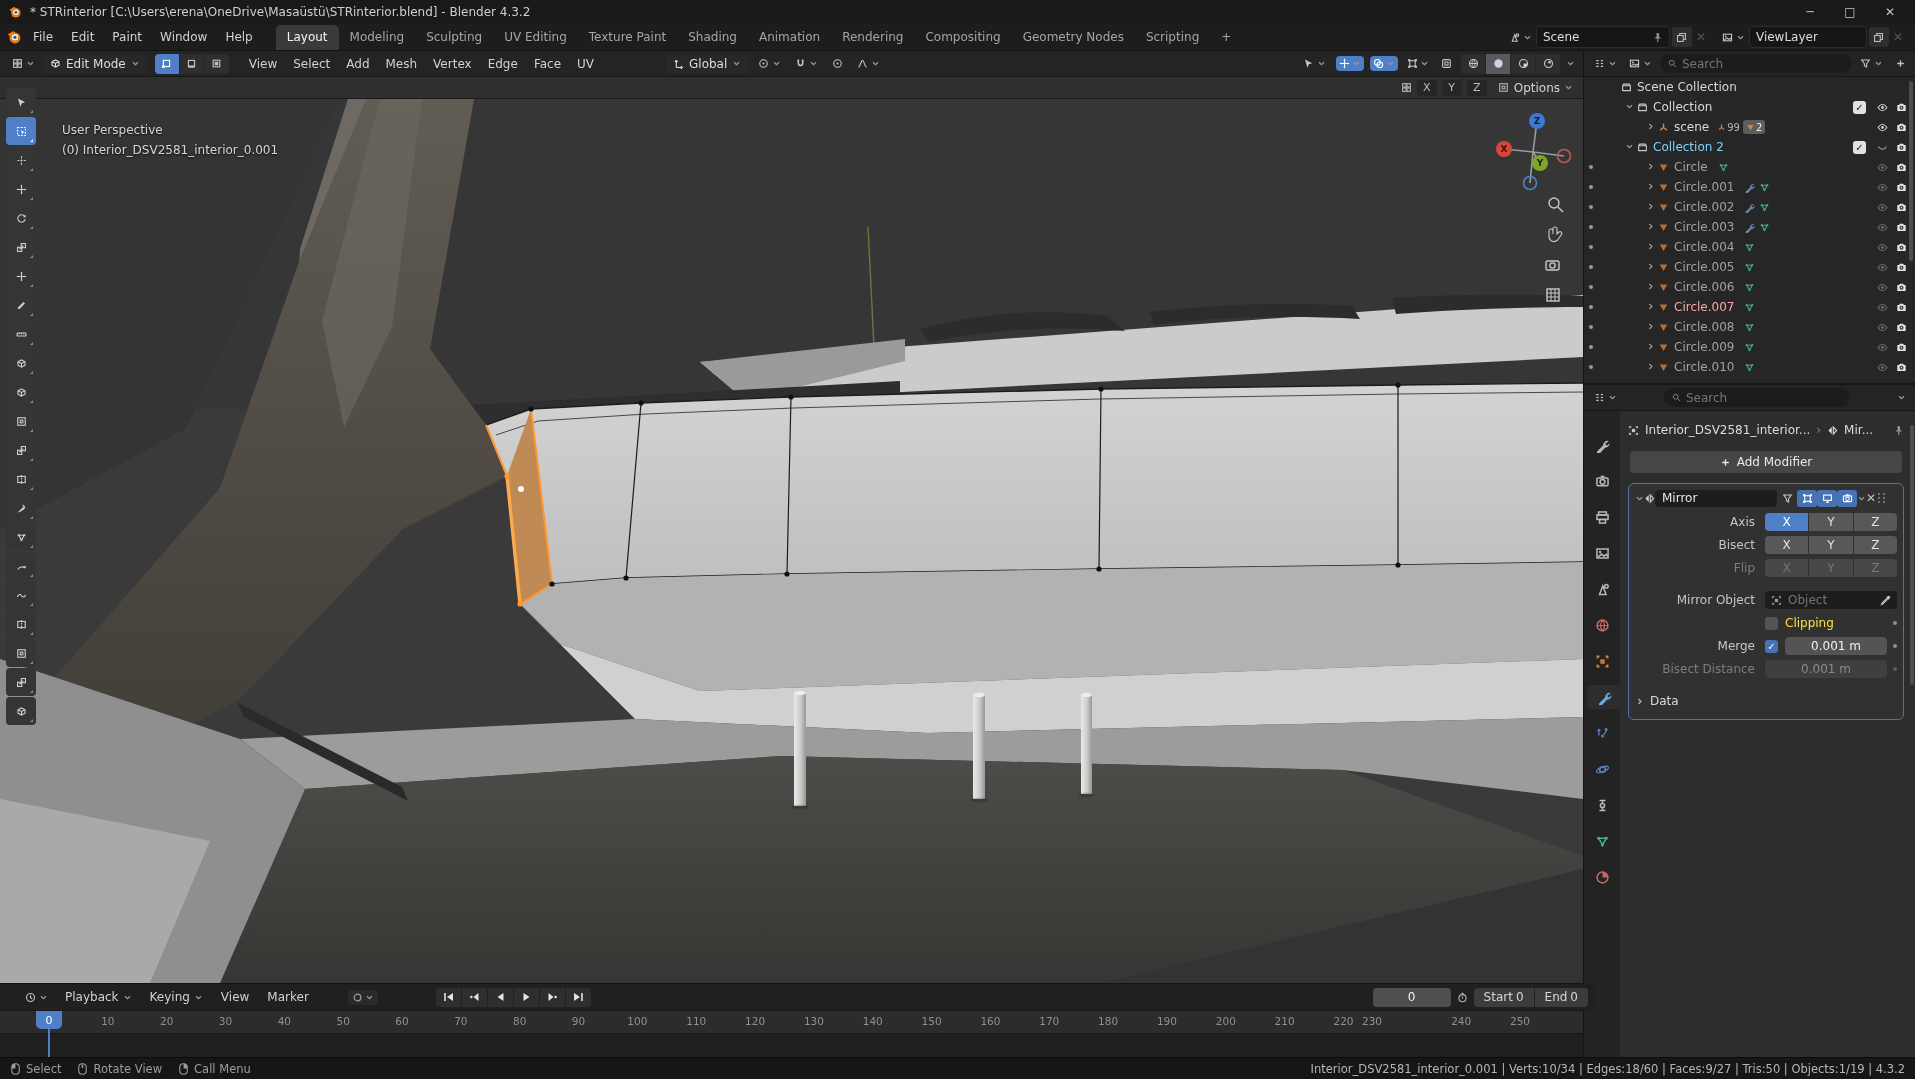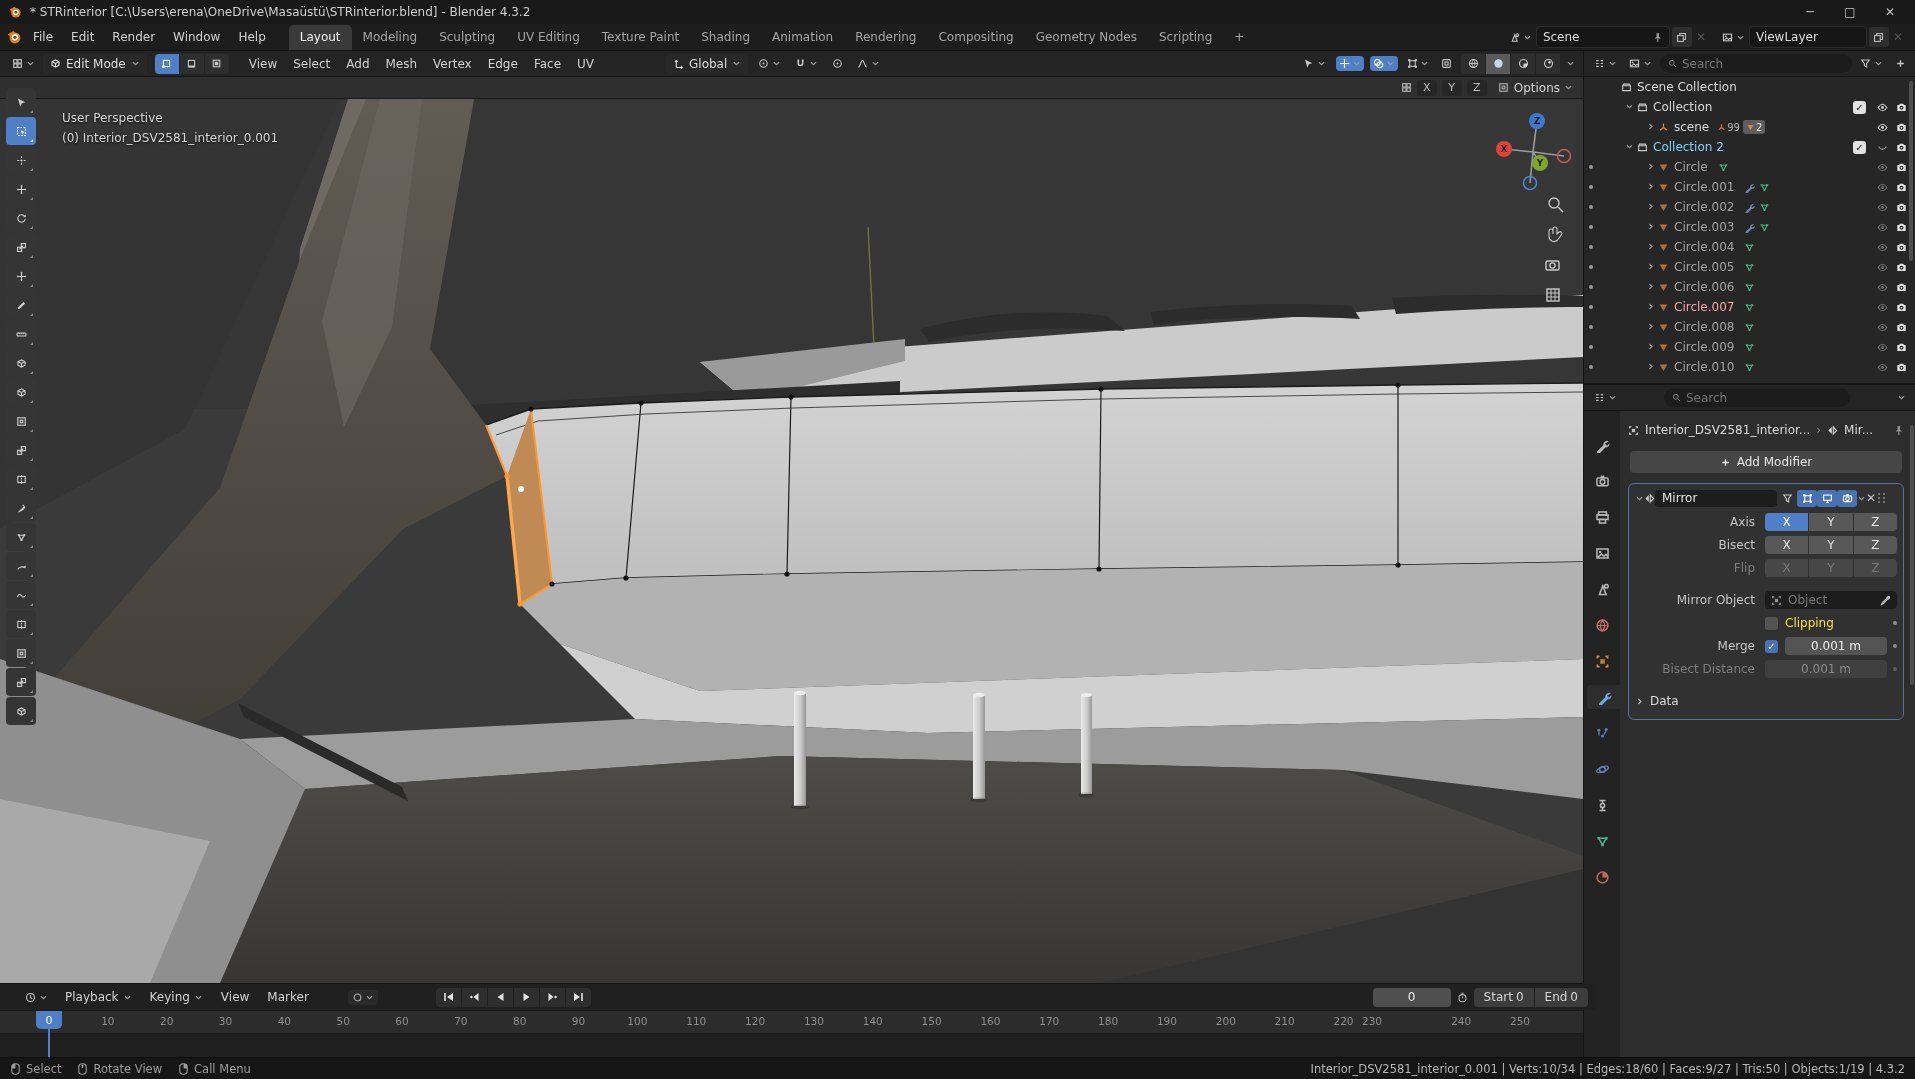--- a/index.html
+++ b/index.html
@@ -418,21 +418,21 @@
     </div>
   </div>
 
   <div class="abs topbar">
     <svg class="icon lg" style="margin:0 2px 0 6px">
         <use href="#i-blender"></use>
       </svg>
     <div class="row" id="topbar-menus">
         <span class="menu-item">File</span>
         <span class="menu-item">Edit</span>
-        <span class="menu-item">Render</span>
+        <span class="menu-item">Paint</span>
         <span class="menu-item">Window</span>
         <span class="menu-item">Help</span>
       </div>
     <div class="tabs" id="workspace-tabs">
         <span class="tab active">Layout</span>
         <span class="tab">Modeling</span>
         <span class="tab">Sculpting</span>
         <span class="tab">UV Editing</span>
         <span class="tab">Texture Paint</span>
         <span class="tab">Shading</span>
@@ -765,21 +765,21 @@
           <g>
               <rect x="1546" y="162" width="13" height="9" rx="1.5"></rect>
               <circle cx="1552.5" cy="166.5" r="2.6"></circle>
             </g>
           <g>
               <rect x="1547" y="190" width="12" height="12"></rect>
               <path d="M1547 194h12M1547 198h12M1551 190v12M1555 190v12" stroke-width="1"></path>
             </g>
         </g>
       </svg>
-      <div class="abs overlaytext" style="left:62px;top:9px">
+      <div class="abs overlaytext" style="left:62px;top:21px">
         <div>User Perspective</div>
         <div>(0) Interior_DSV2581_interior_0.001</div>
       </div>
     </div>
 
     <div class="abs vtoolbar" id="vtoolbar">
         <span class="toolbtn">
           <svg class="icon sm">
             <use href="#i-gcursor"></use>
           </svg>

